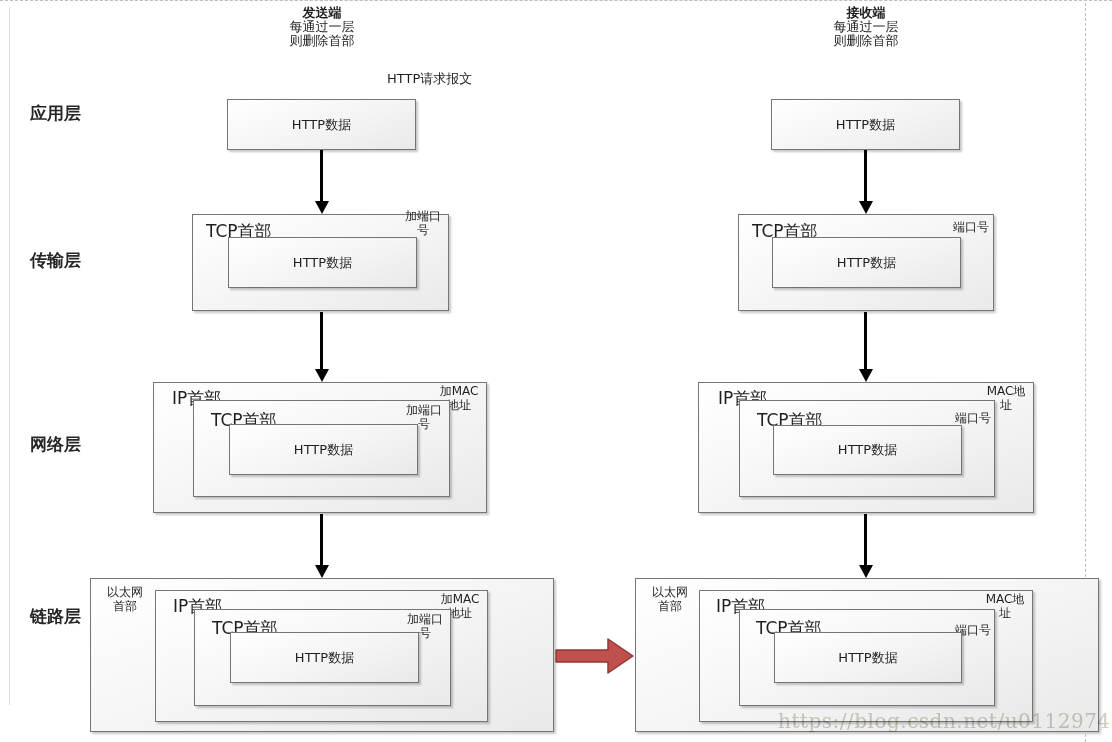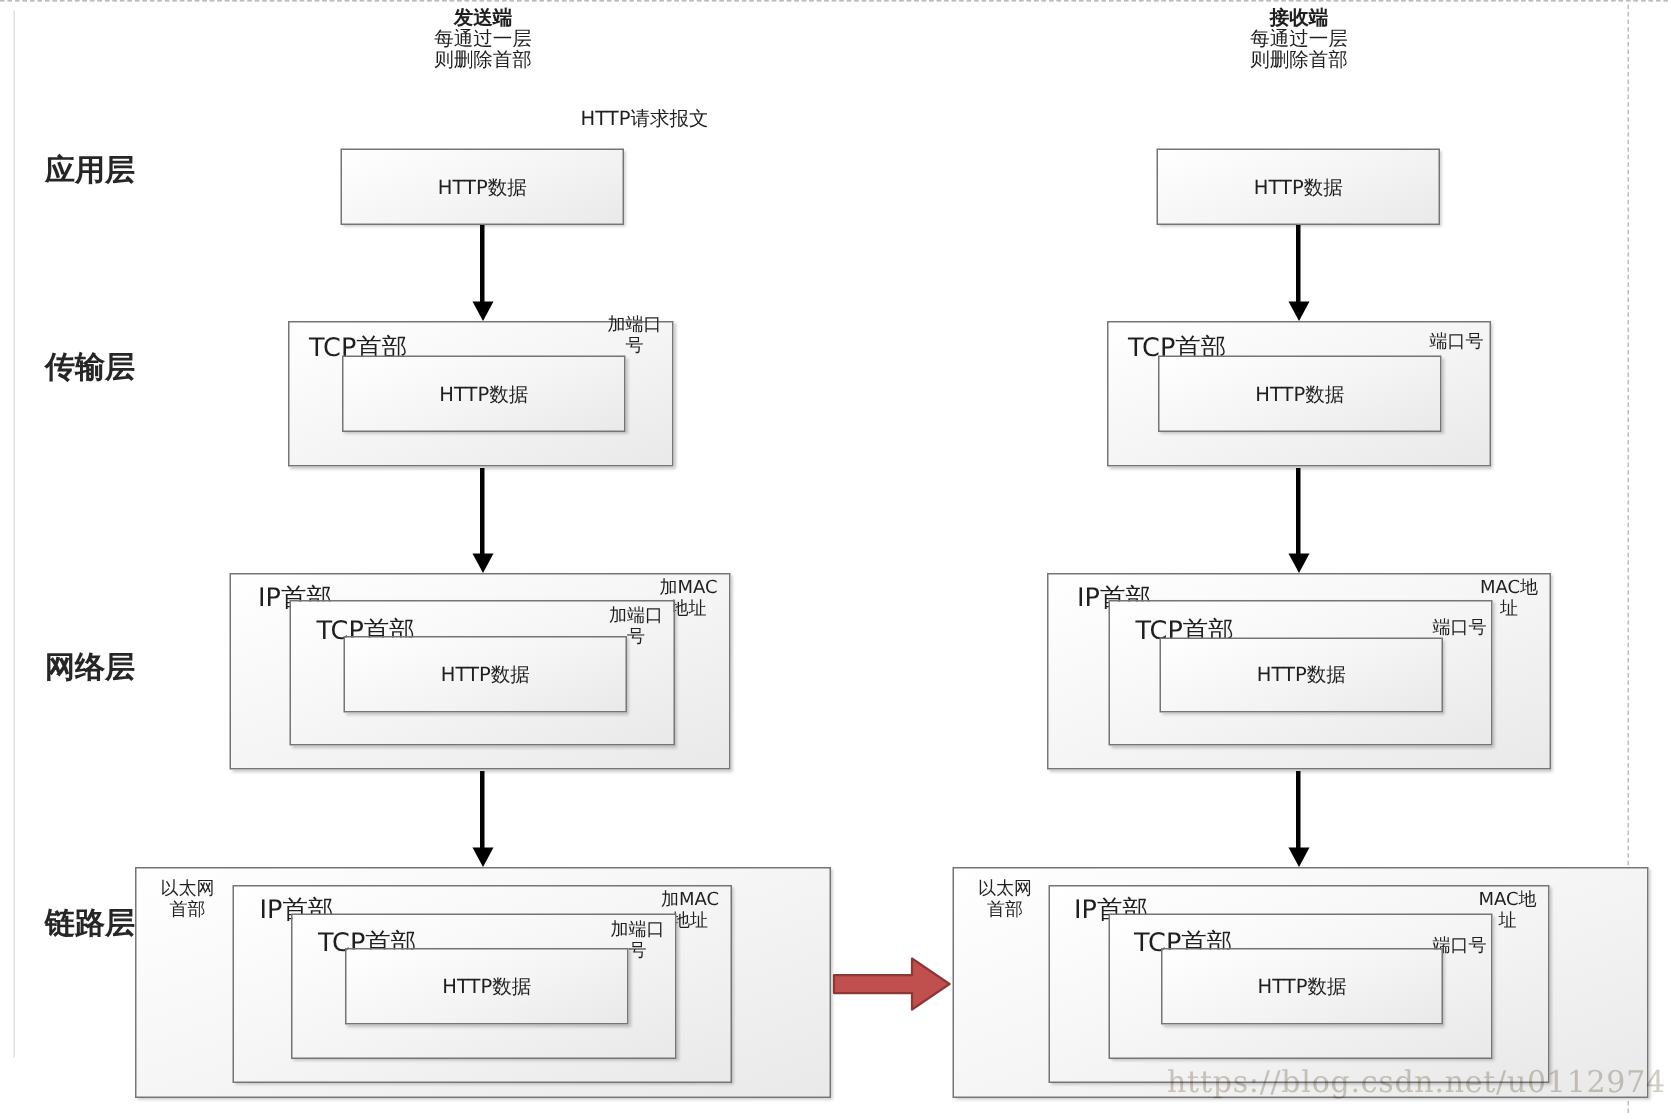--- a/index.html
+++ b/index.html
@@ -3,21 +3,21 @@
 <meta charset="utf-8">
 <style>
   html,body{margin:0;padding:0;background:#fff;}
   #page{position:relative;width:1112px;height:742px;background:#ffffff;overflow:hidden;
         font-family:"DejaVu Sans",sans-serif;color:#1f1f1f;}
   .guide-h{position:absolute;height:0;border-top:1px dashed #bdbdbd;}
   .guide-v{position:absolute;width:0;border-left:1px dashed #bdbdbd;}
   .edge-v{position:absolute;width:1px;background:#dedede;}
   .hdr{position:absolute;width:150px;text-align:center;font-size:13px;line-height:14px;}
   .hdr .t{font-weight:bold;}
-  .layer-lbl{position:absolute;left:30px;font-size:20px;line-height:17px;font-weight:bold;color:#262626;white-space:nowrap;}
+  .layer-lbl{position:absolute;left:30px;font-size:17px;line-height:17px;font-weight:bold;color:#262626;white-space:nowrap;}
   .free-lbl{position:absolute;font-size:13px;white-space:nowrap;}
   .bx{position:absolute;box-sizing:border-box;border:1px solid #757575;
       background:linear-gradient(160deg,#ffffff 0%,#f4f4f4 55%,#e9e9e9 100%);
       box-shadow:1.5px 1.5px 2px rgba(0,0,0,0.22);}
   .center{display:flex;align-items:center;justify-content:center;font-size:13px;}
   .lbl{position:absolute;font-size:17px;white-space:nowrap;}
   .ann2{position:absolute;font-size:12px;line-height:14px;text-align:center;width:46px;}
   .ann1{position:absolute;font-size:12px;line-height:14px;text-align:right;width:46px;white-space:nowrap;}
   .shaft{position:absolute;width:3px;background:#000;}
   .ahead{position:absolute;width:0;height:0;border-left:7px solid transparent;
@@ -41,21 +41,21 @@
     <div>则删除首部</div>
   </div>
   <div class="hdr" style="left:791px;top:6px;">
     <div class="t">接收端</div>
     <div>每通过一层</div>
     <div>则删除首部</div>
   </div>
   <div class="free-lbl" style="left:363px;top:70px;margin-left:24px;">HTTP请求报文</div>
 
   <div class="layer-lbl" style="top:105px;">应用层</div>
-  <div class="layer-lbl" style="top:236px;">传输层</div>
+  <div class="layer-lbl" style="top:252px;">传输层</div>
   <div class="layer-lbl" style="top:436px;text-align:center;">网络层</div>
   <div class="layer-lbl" style="top:608px;font-family:Liberation Serif, serif;">链路层</div>
 
   <div class="bx center" style="left:227px;top:99px;width:189px;height:51px;">
     <span>HTTP数据</span>
   </div>
   <div class="shaft" style="left:320px;top:150px;height:52px;"></div>
   <div class="ahead" style="left:315px;top:201px;"></div>
 
   <div class="bx" style="left:192px;top:214px;width:257px;height:97px;">

